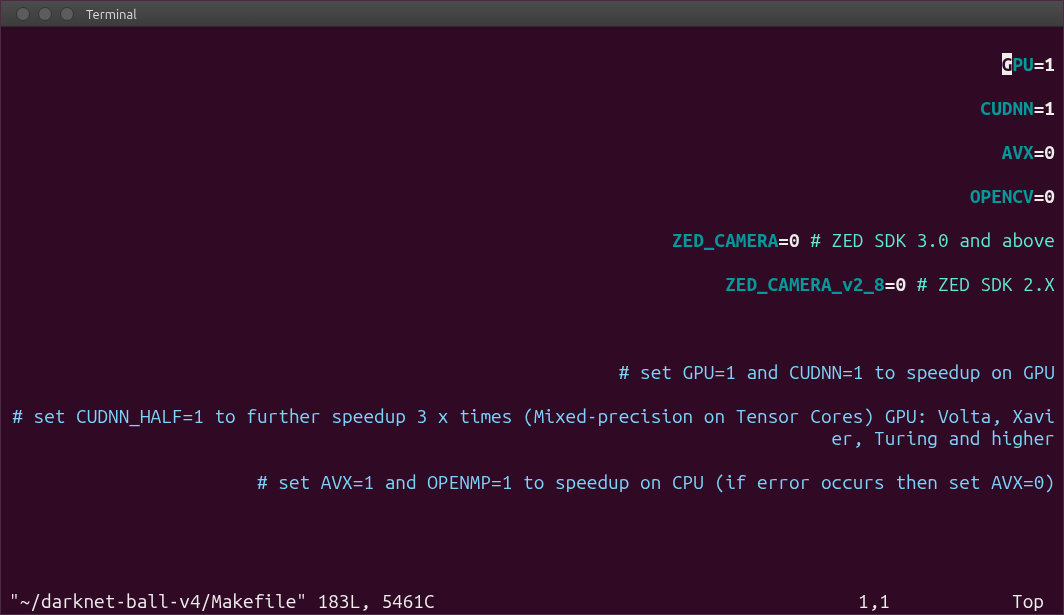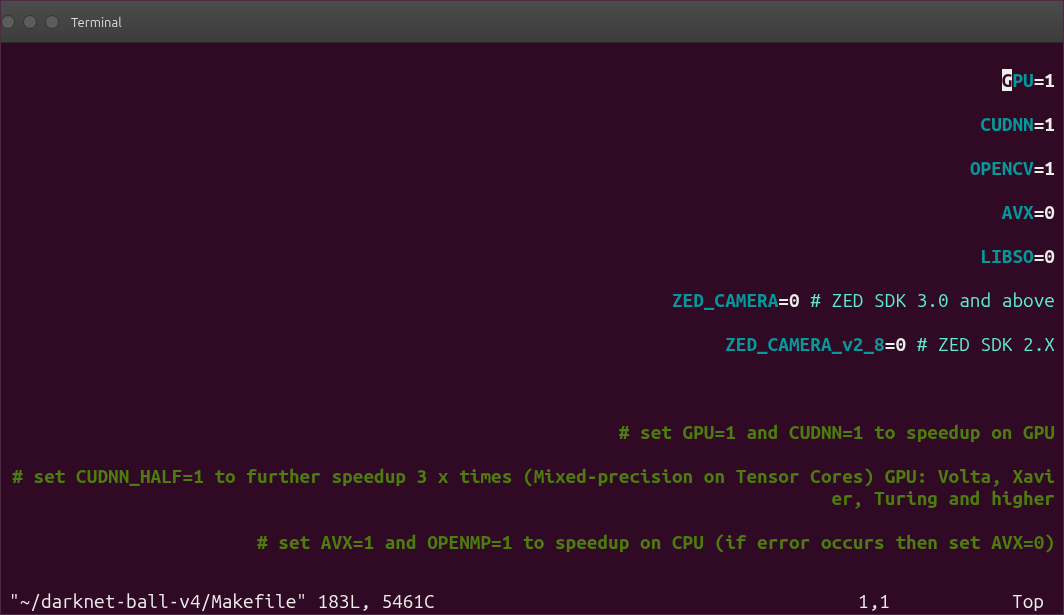--- a/index.html
+++ b/index.html
@@ -12,25 +12,25 @@
   }
   .window {
     width: 1064px;
     height: 615px;
     display: flex;
     flex-direction: column;
     border: 1px solid #4b2a42;
     background: #300a24;
   }
   .titlebar {
-    height: 42px;
+    height: 26px;
     background: linear-gradient(to bottom, #4c4c4c, #3c3c3c);
     display: flex;
     align-items: center;
-    padding: 0 0;
+    padding: 0 15px;
     gap: 8px;
     border-bottom: 1px solid #2b2b2b;
   }
   .win-btn {
     width: 14px;
     height: 14px;
     border-radius: 50%;
     background: #5c5c5c;
     border: 1px solid #333;
     display: inline-block;
@@ -50,21 +50,21 @@
     line-height: 22px;
     white-space: pre;
     position: relative;
     overflow: hidden;
     text-align: right;
   }
   .line { display: block; }
   .var { color: #06989a; font-weight: bold; } 
   .eq  { color: #eeeeec; font-weight: bold; }
   .num { color: #eeeeec; font-weight: bold; }
-  .cmt { color: #4d7c0f; font-weight: bold; } 
+  .cmt { color: #7dd3fc; font-weight: normal; } 
   .cmt-inline { color: #5eead4; font-weight: normal; }
   .plain { color: #eeeeec; }
   .cursor-box {
     display: inline-block;
     background: #eeeeec;
     color: #300a24;
     font-weight: bold;
   }
   .status-line {
     position: absolute;
@@ -87,23 +87,22 @@
   <div class="titlebar">
     <span class="win-btn"></span>
     <span class="win-btn"></span>
     <span class="win-btn"></span>
     <span class="win-title">Terminal</span>
   </div>
 
   <div class="terminal-body">
 <span class="line"><span class="cursor-box">G</span><span class="var">PU</span><span class="eq">=</span><span class="num">1</span></span>
 <span class="line"><span class="var">CUDNN</span><span class="eq">=</span><span class="num">1</span></span>
-<span class="line"><span class="var">OPENCV</span><span class="eq">=</span><span class="num">1</span></span>
 <span class="line"><span class="var">AVX</span><span class="eq">=</span><span class="num">0</span></span>
-<span class="line"><span class="var">LIBSO</span><span class="eq">=</span><span class="num">0</span></span>
+<span class="line"><span class="var">OPENCV</span><span class="eq">=</span><span class="num">0</span></span>
 <span class="line"><span class="var">ZED_CAMERA</span><span class="eq">=</span><span class="num">0</span> <span class="cmt-inline"># ZED SDK 3.0 and above</span></span>
 <span class="line"><span class="var">ZED_CAMERA_v2_8</span><span class="eq">=</span><span class="num">0</span> <span class="cmt-inline"># ZED SDK 2.X</span></span>
 <span class="line"> </span>
 <span class="line cmt"># set GPU=1 and CUDNN=1 to speedup on GPU</span>
 <span class="line cmt" style="white-space:pre-wrap;word-break:break-all;"># set CUDNN_HALF=1 to further speedup 3 x times (Mixed-precision on Tensor Cores) GPU: Volta, Xavier, Turing and higher</span>
 <span class="line cmt"># set AVX=1 and OPENMP=1 to speedup on CPU (if error occurs then set AVX=0)</span>
 
 
 
 

